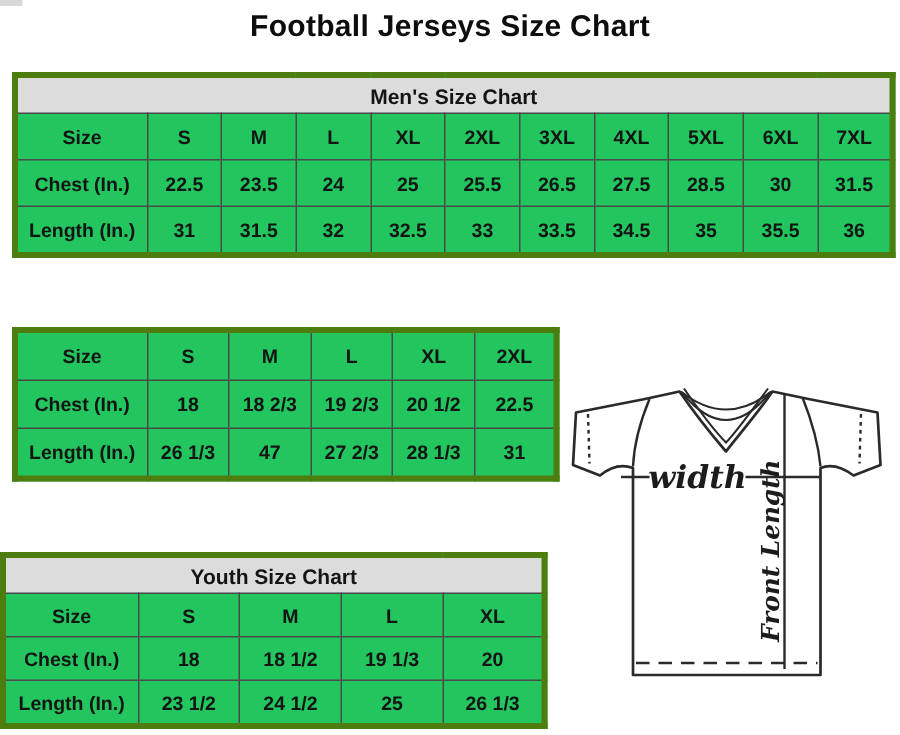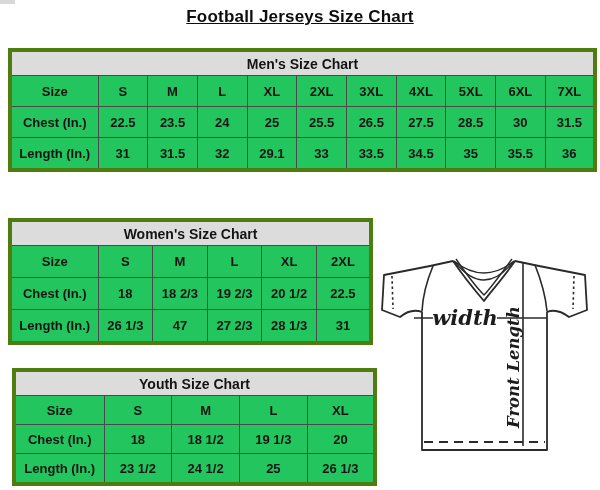--- a/index.html
+++ b/index.html
@@ -3,42 +3,42 @@
 <meta charset="utf-8">
 <style>
   html,body{margin:0;padding:0;}
   body{
     width:600px;height:490px;position:relative;overflow:hidden;
     background:#ffffff;
     font-family:"Liberation Sans", sans-serif;
   }
   .page-title{
     position:absolute;top:7px;left:0;width:600px;text-align:center;
-    font-size:17px;font-weight:bold;color:#0d0d0d;letter-spacing:.2px;text-decoration:underline;
+    font-size:20px;font-weight:bold;color:#0d0d0d;letter-spacing:.2px;
   }
   .scan-artifact{
     position:absolute;left:0;top:0;width:15px;height:4px;background:#d8d8d8;
   }
   table.size-table{
     position:absolute;border-collapse:collapse;table-layout:fixed;
     background:#22c55e;border:4px solid #4d7c0f;
   }
   table.size-table td{
     border:1px solid #4a4a4a;text-align:center;vertical-align:middle;
     font-weight:bold;font-size:13px;color:#141414;padding:0;
     white-space:nowrap;overflow:hidden;
   }
   table.size-table td.title-cell{
     background:#dcdcdc;font-size:14px;height:23px;
   }
   #mens{left:8px;top:48px;width:585px;}
   #mens tr.data td{height:30px;}
   #womens{left:8px;top:218px;width:361px;}
   #womens tr.data td{height:31px;}
-  #youth{left:12px;top:368px;width:361px;padding-left:47px;}
+  #youth{left:0;top:368px;width:361px;padding-left:47px;}
   #youth tr.data td{height:28px;}
   .jersey-wrap{position:absolute;left:376px;top:245px;width:214px;height:212px;}
   .jersey-label{
     font-family:"DejaVu Serif", serif;font-style:italic;font-weight:bold;fill:#1c1c1c;
   }
 </style>
 </head>
 <body>
 
 <div class="scan-artifact"></div>
@@ -78,40 +78,37 @@
       <td>27.5</td>
       <td>28.5</td>
       <td>30</td>
       <td>31.5</td>
     </tr>
     <tr class="data">
       <td>Length (In.)</td>
       <td>31</td>
       <td>31.5</td>
       <td>32</td>
-      <td>29.1</td>
+      <td>32.5</td>
       <td>33</td>
       <td>33.5</td>
       <td>34.5</td>
       <td>35</td>
       <td>35.5</td>
       <td>36</td>
     </tr>
   </tbody>
 </table>
 
 <table class="size-table" id="womens">
   <colgroup>
     <col style="width:88px">
     <col span="5" style="width:54.6px">
   </colgroup>
   <tbody>
-    <tr class="hdr">
-      <td class="title-cell" colspan="6">Women's Size Chart</td>
-    </tr>
     <tr class="data">
       <td>Size</td>
       <td>S</td>
       <td>M</td>
       <td>L</td>
       <td>XL</td>
       <td>2XL</td>
     </tr>
     <tr class="data">
       <td>Chest (In.)</td>

